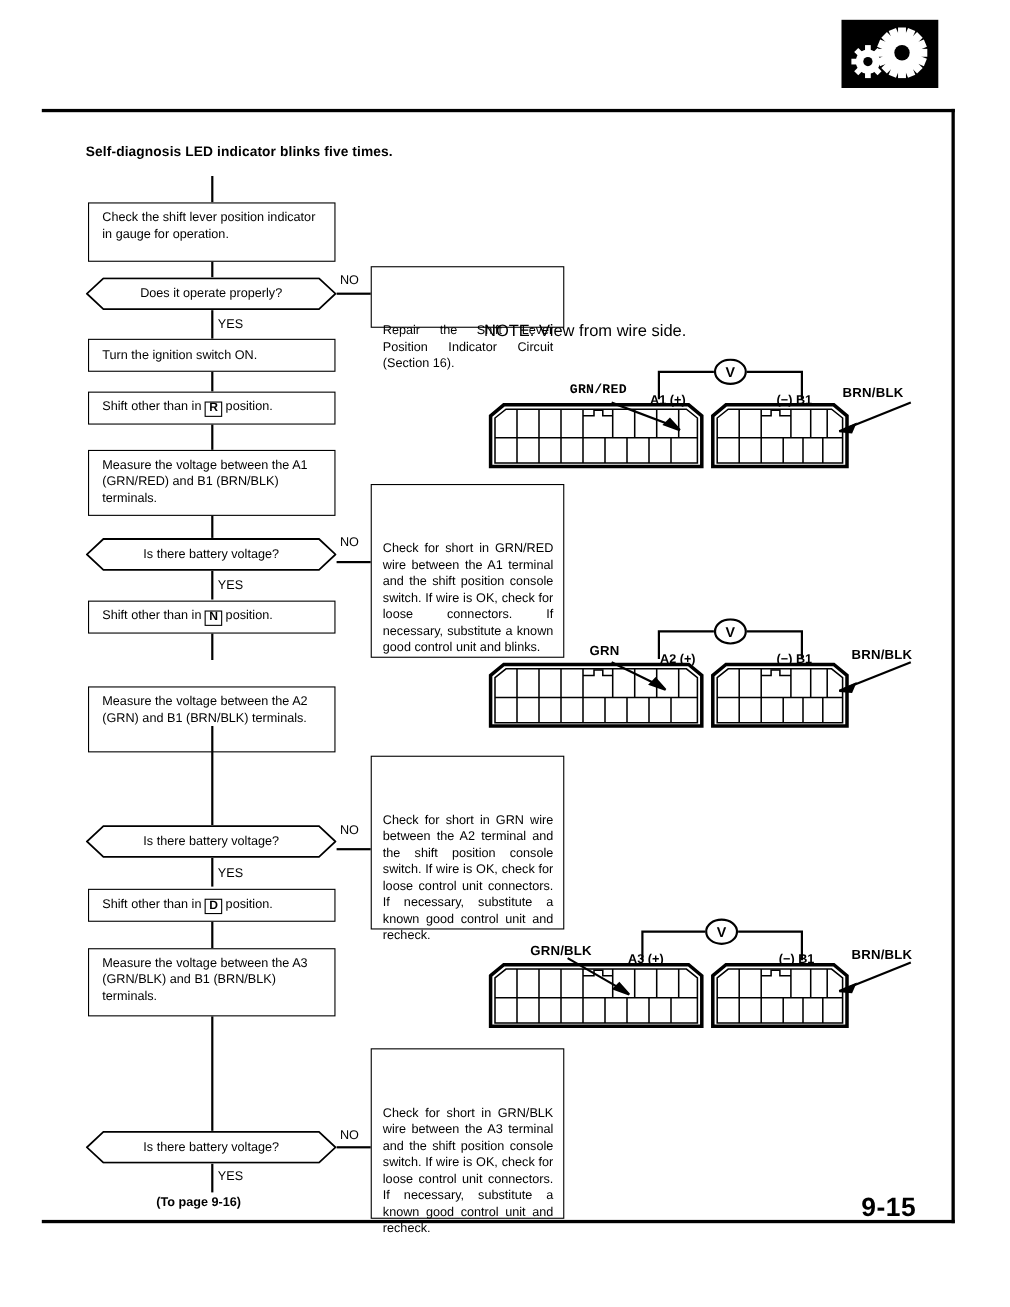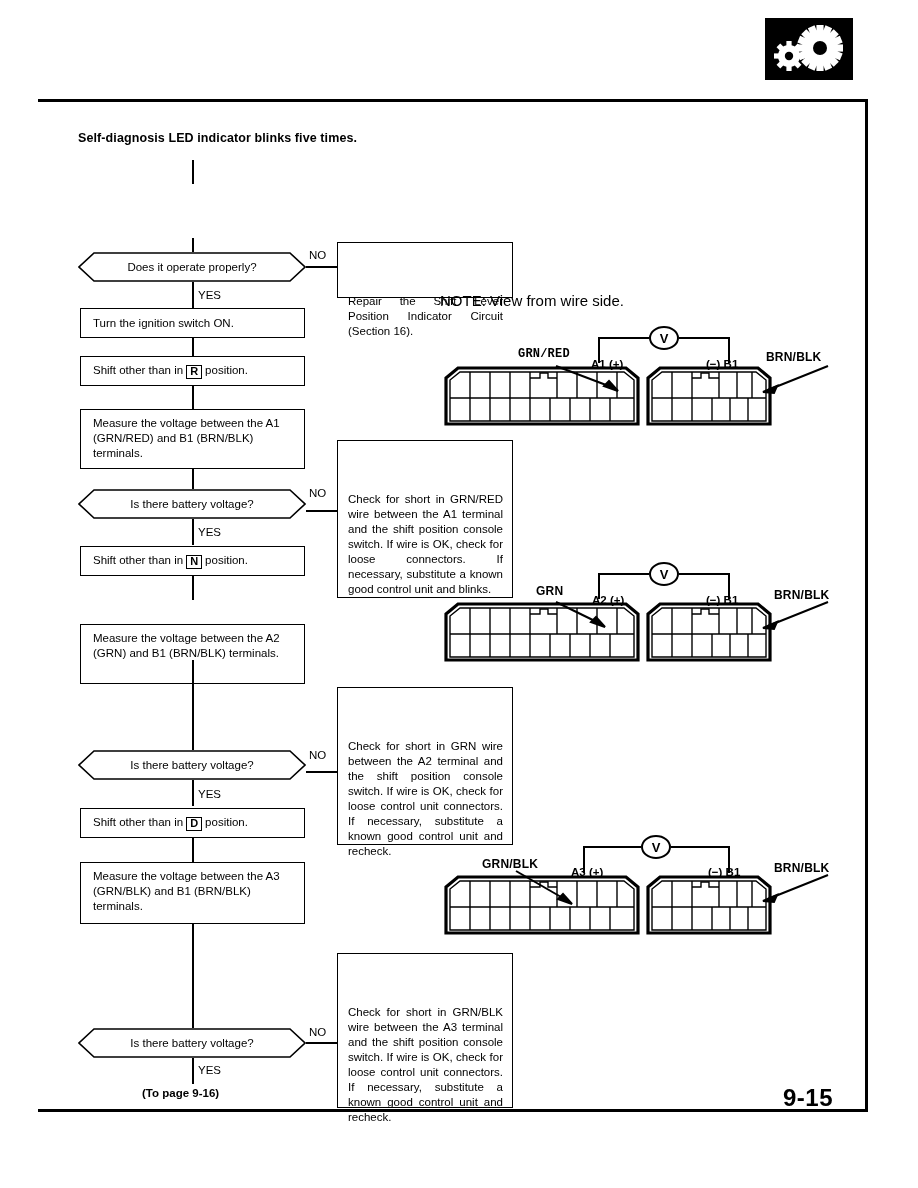--- a/index.html
+++ b/index.html
@@ -119,20 +119,23 @@
   </div>
 
   <div class="rule-top"></div>
   <div class="rule-bottom"></div>
   <div class="rule-right"></div>
 
   <div class="title">Self-diagnosis LED indicator blinks five times.</div>
 
   <div class="ln lnv" style="left:192px;top:160px;height:24px;"></div>
 
+  <div class="box" style="left:80px;top:184px;width:225px;height:54px;">
+    <div class="bx">Check the shift lever position indicator in gauge for operation.</div>
+  </div>
   <div class="ln lnv" style="left:192px;top:238px;height:14px;"></div>
 
   <div class="dec" style="left:78px;top:252px;width:228px;">
     <svg width="228" height="30" viewBox="0 0 228 30">
       <polygon points="16,1 212,1 227,15 212,29 16,29 1,15" fill="#fff" stroke="#000" stroke-width="1.6"></polygon>
     </svg>
     <span>Does it operate properly?</span>
   </div>
   <div class="ln lnh" style="left:306px;top:266px;width:32px;"></div>
   <div class="lbl" style="left:309px;top:249px;">NO</div>
@@ -369,21 +372,21 @@
         <path d="M120,40 L165,62" fill="none"></path>
         <polygon points="169,65 155,60 160,55"></polygon>
       </g>
       <g stroke="#000" stroke-width="2" fill="#000">
         <path d="M392,40 L332,64" fill="none"></path>
         <polygon points="327,66 341,60 338,67"></polygon>
       </g>
     </svg>
 
     <div class="clabel" style="left:100px;top:22px;">GRN</div>
-    <div class="meterlbl" style="left:156px;top:32px;">A2 (+)</div>
+    <div class="meterlbl" style="left:164px;top:32px;">A2 (+)</div>
     <div class="meterlbl" style="left:270px;top:32px;">(−) B1</div>
     <div class="clabel" style="left:338px;top:26px;">BRN/BLK</div>
   </div>
 
   <div class="conn" style="left:436px;top:833px;width:430px;height:115px;">
     <svg width="430" height="115" viewBox="0 0 430 115">
       <g stroke="#000" stroke-width="2" fill="none">
         <path d="M148,40 L148,14 L205,14"></path>
         <path d="M235,14 L293,14 L293,40"></path>
       </g>

